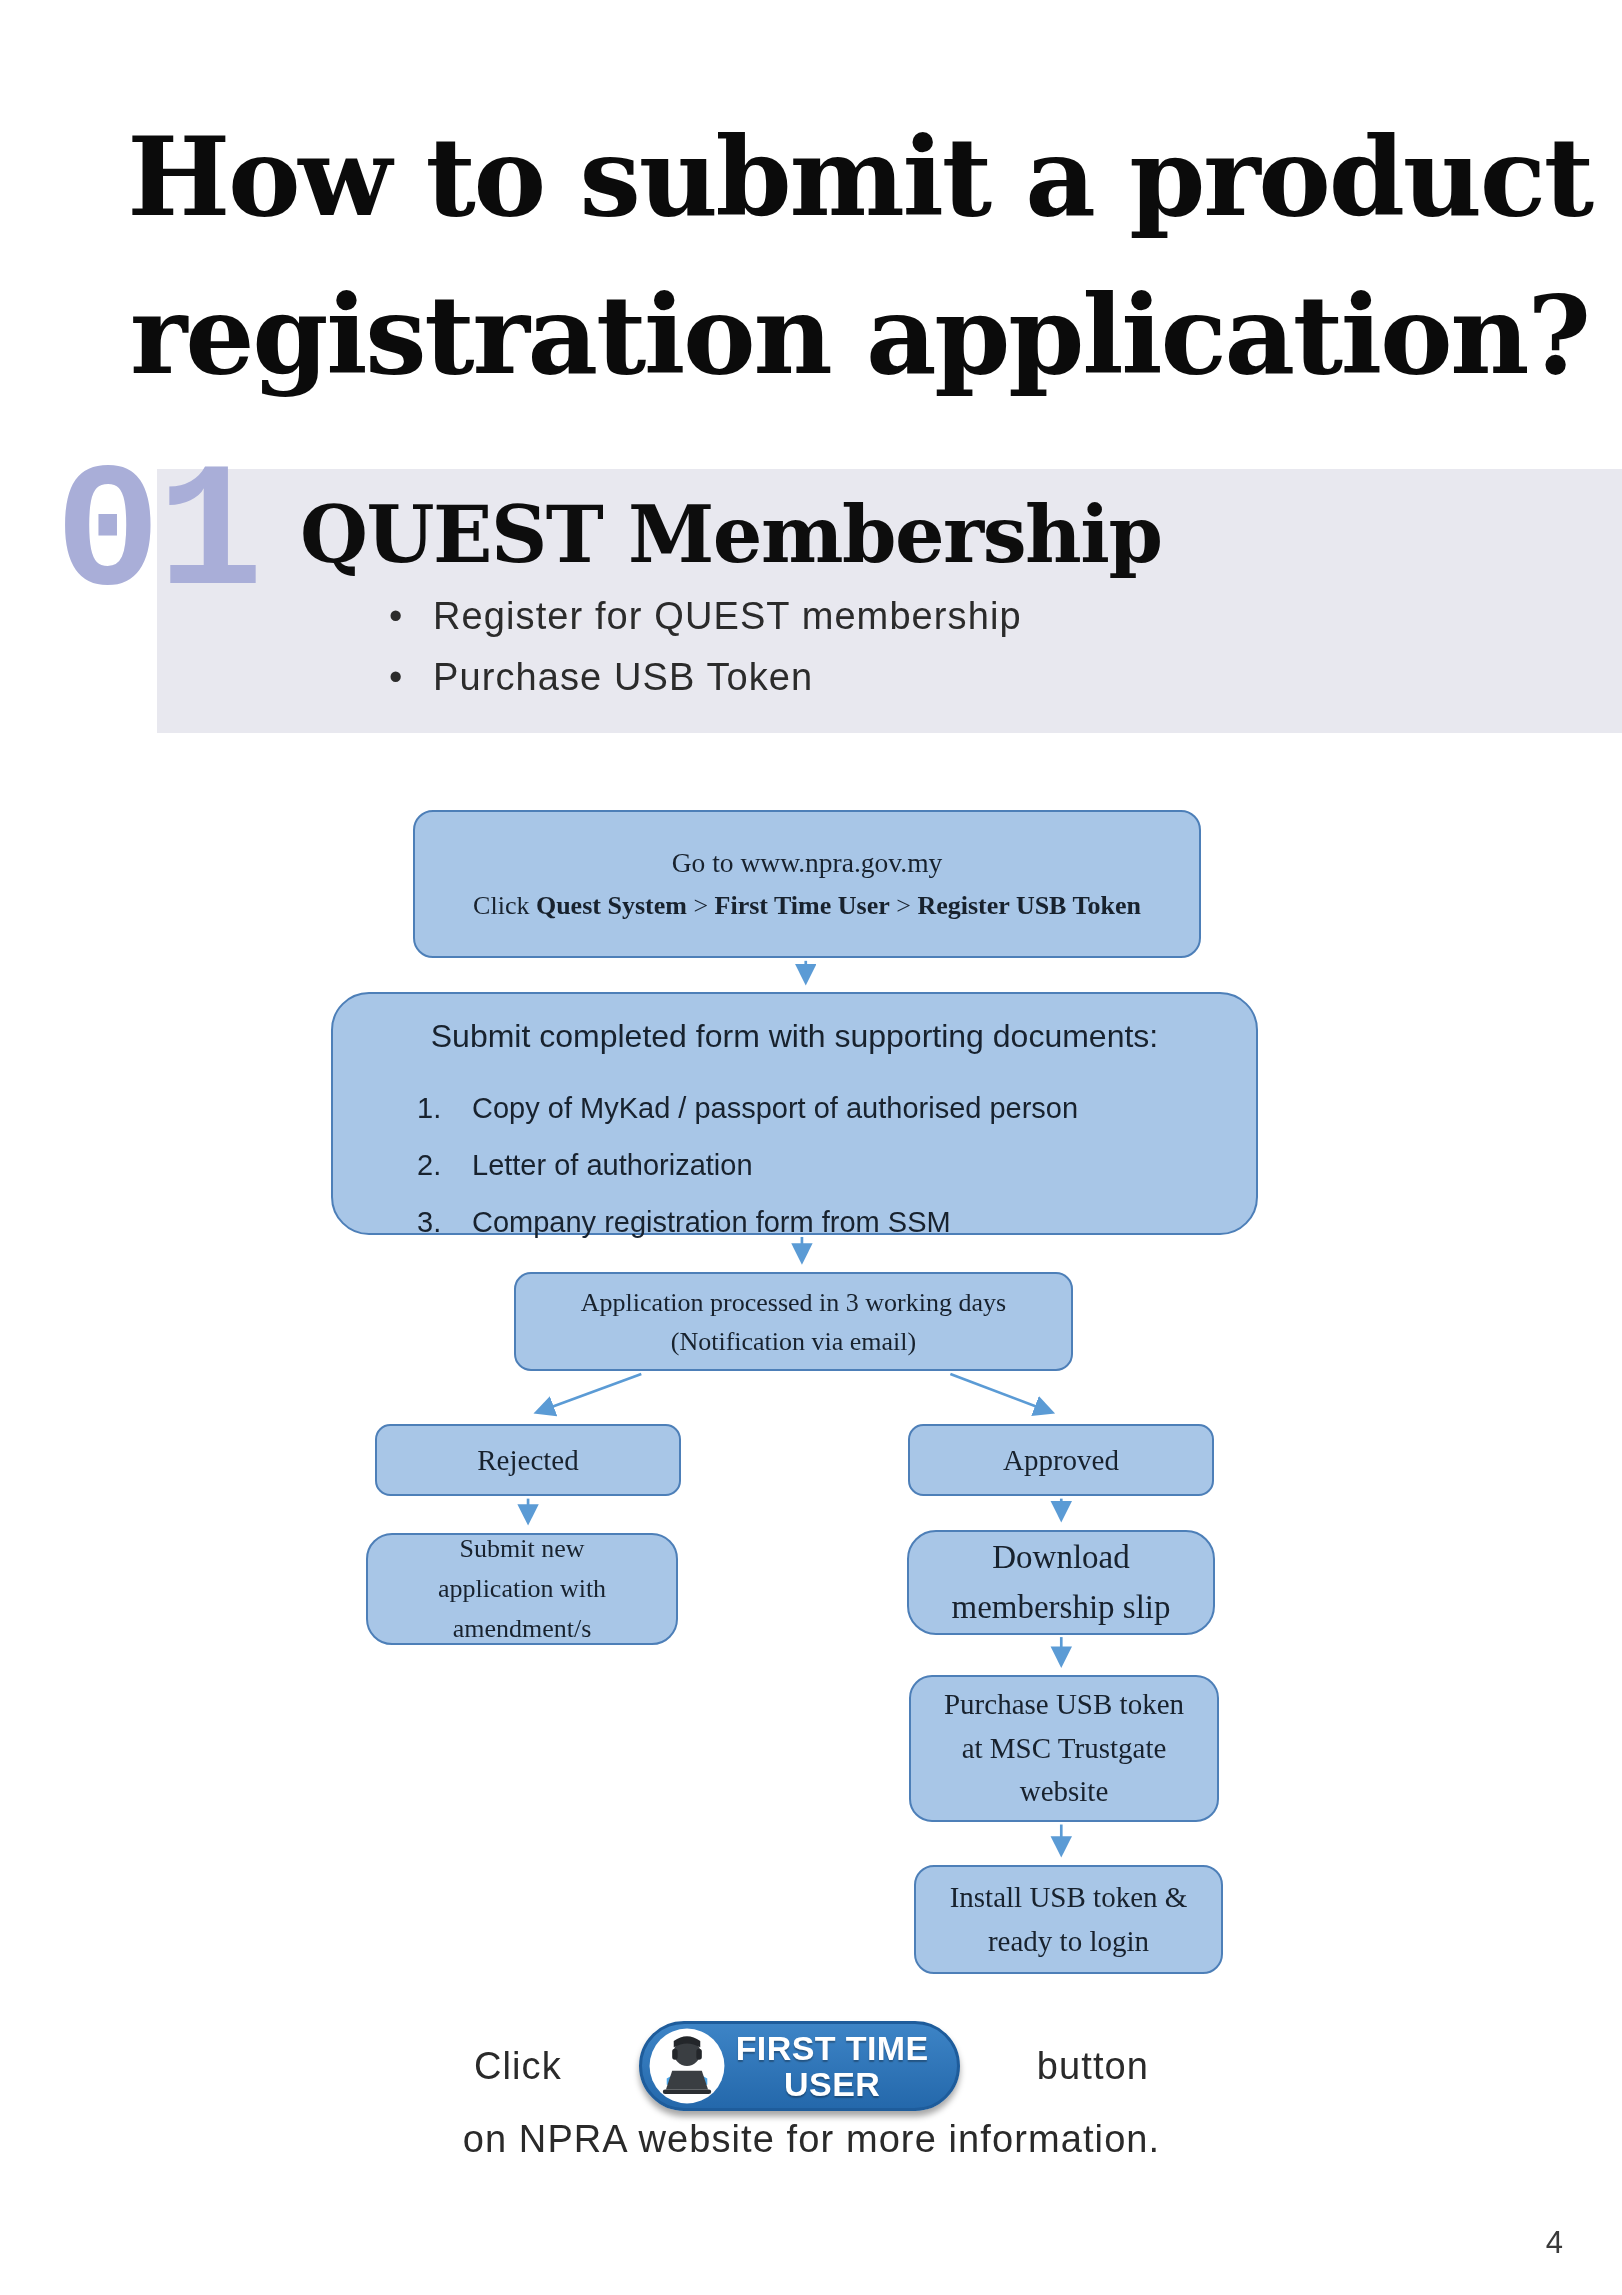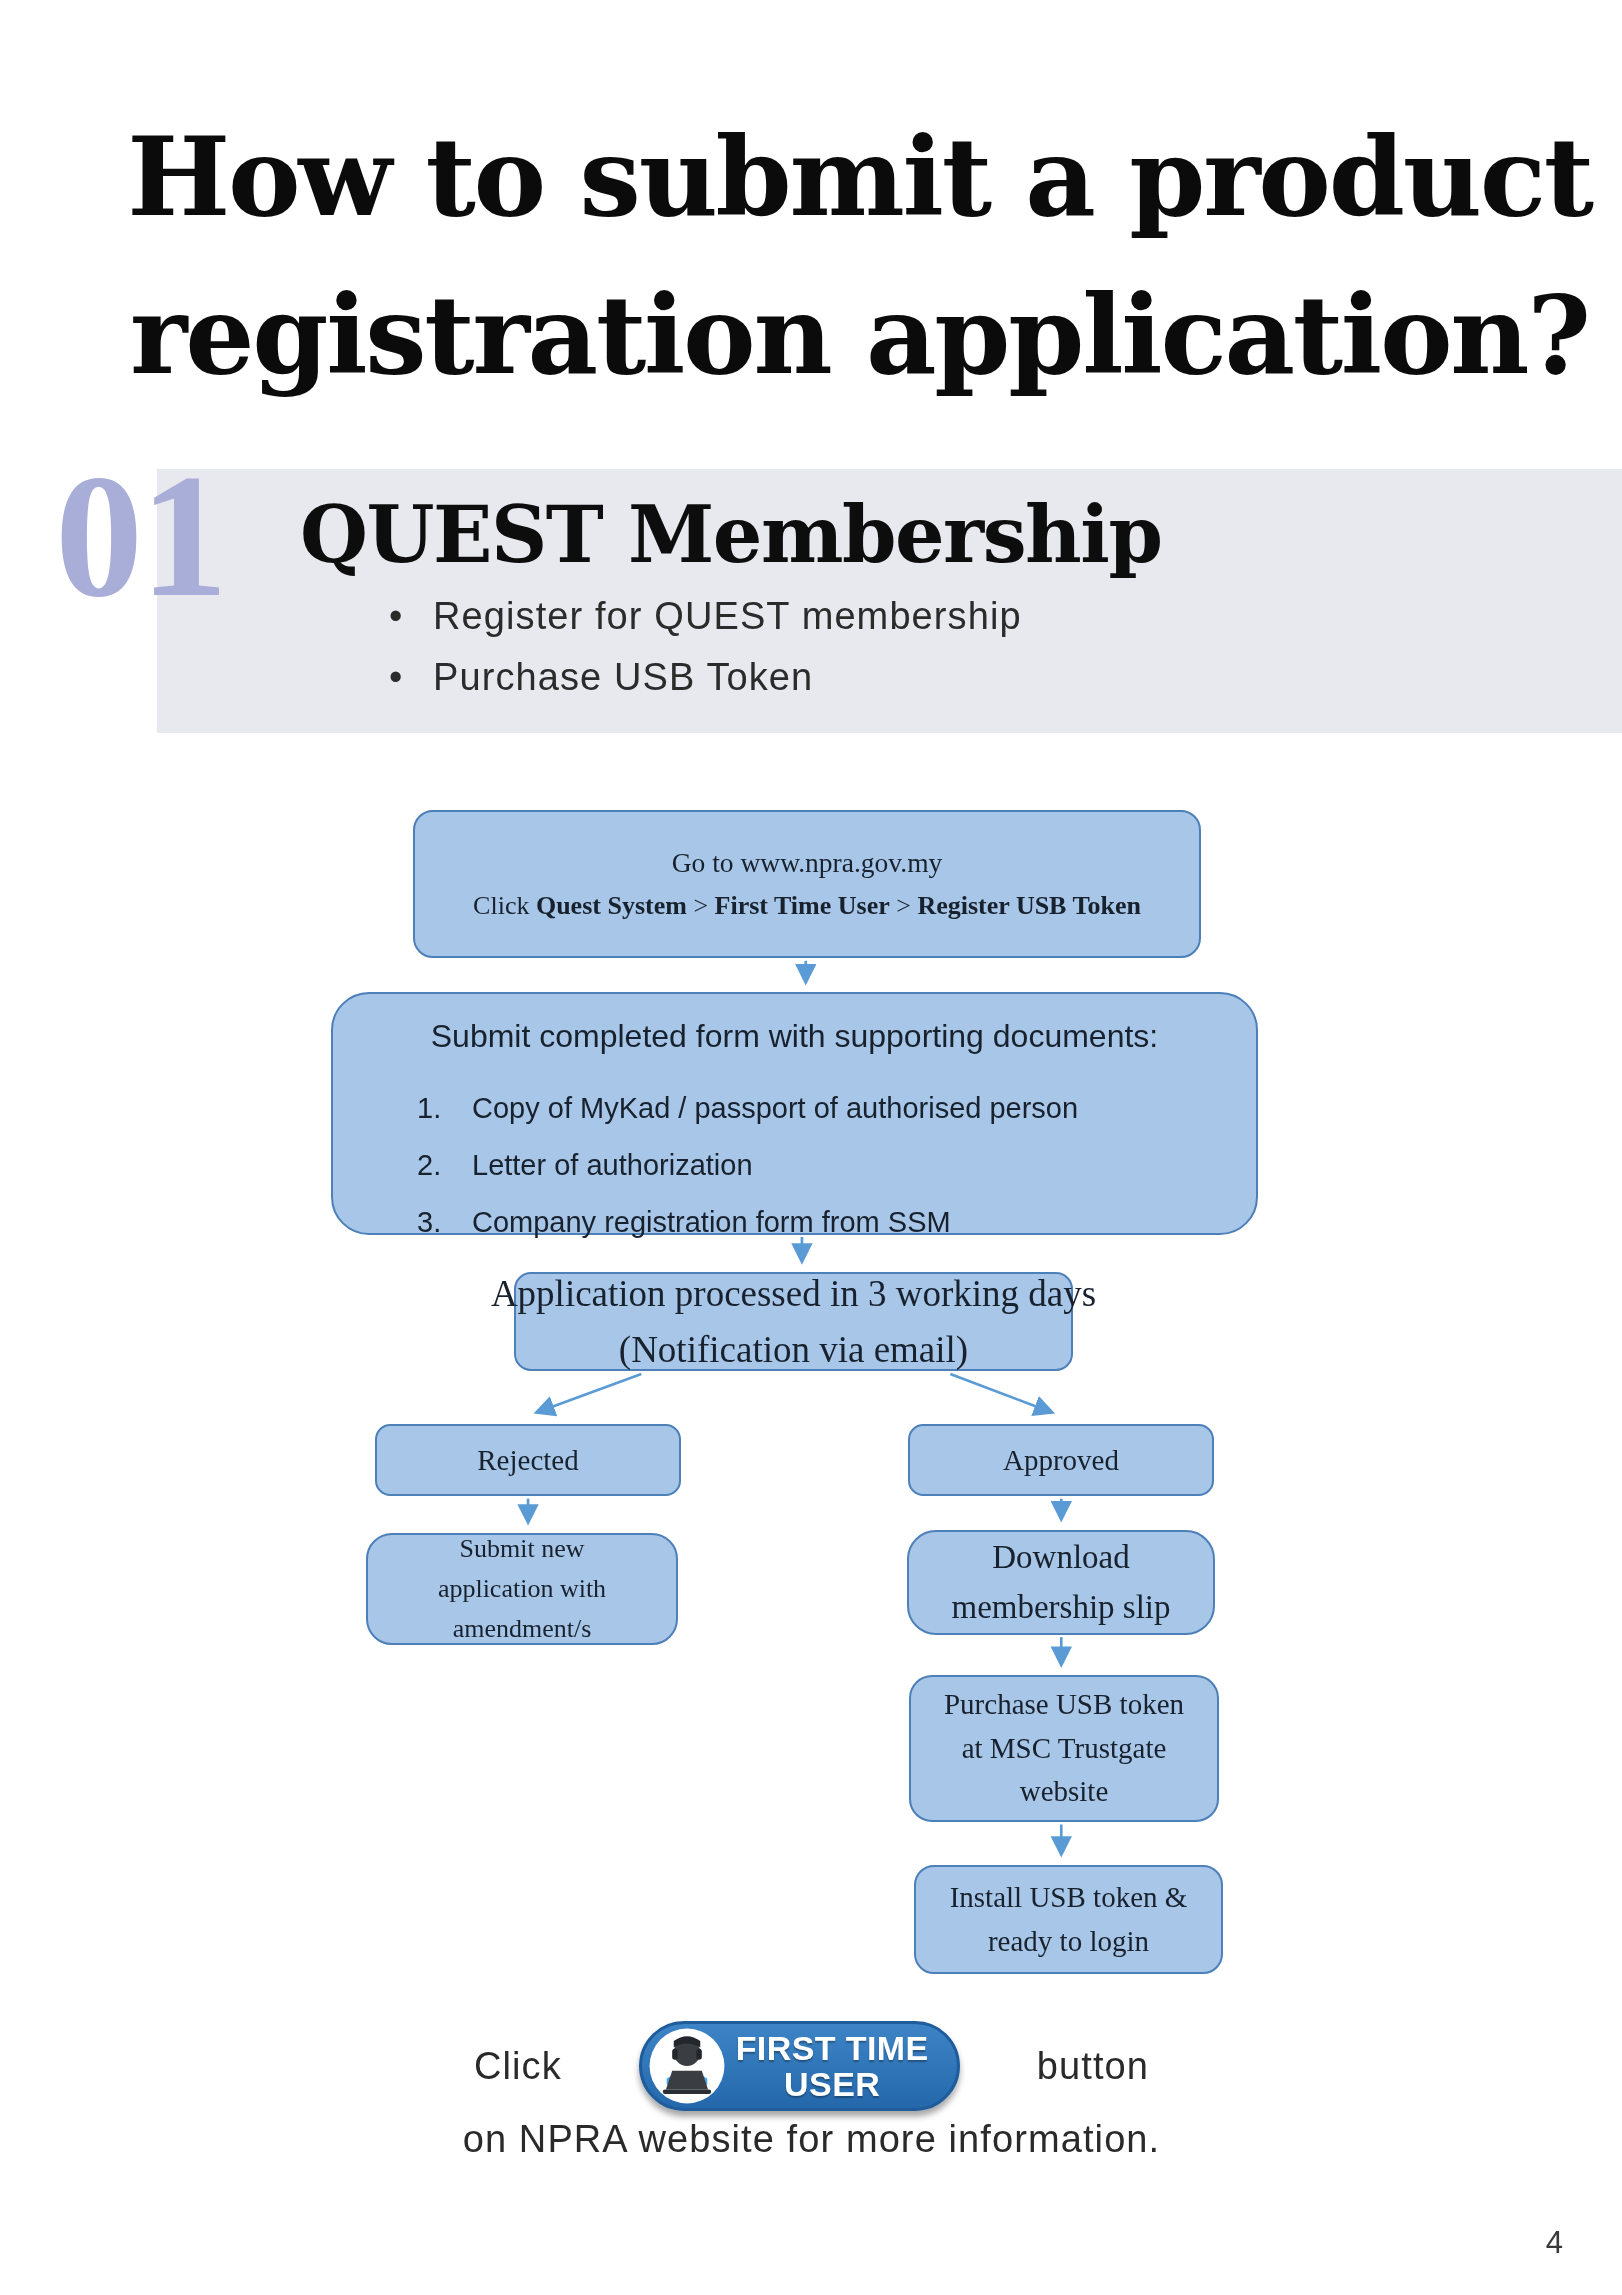--- a/index.html
+++ b/index.html
@@ -10,21 +10,21 @@
   
   .title{
     position:absolute;top:98px;left:0;width:100%;text-align:center;
     font-family:"DejaVu Serif","Liberation Serif",serif;font-weight:700;
     font-size:109px;line-height:1.45;color:#0b0b0b;letter-spacing:-2.3px;margin-left:48px;
   }
   
   .step-bg{position:absolute;left:157px;top:469px;width:1466px;height:264px;background:#e8e8ef;}
   .step-number{
     position:absolute;left:55px;top:448px;
-    font-family:Liberation Serif, serif;font-weight:700;
+    font-family:Liberation Mono, monospace;font-weight:700;
     font-size:176px;line-height:1;color:#a9aed8;letter-spacing:-3.1px;
   }
   .step-title{
     position:absolute;left:300px;top:496px;
     font-family:"DejaVu Serif","Liberation Serif",serif;font-weight:700;
     font-size:78px;line-height:1;color:#0d0d0d;letter-spacing:-1.5px;
   }
   .step-bullets{position:absolute;left:389px;top:586px;margin:0;padding:0;list-style:none;}
   .step-bullets li{
     position:relative;padding-left:44px;font-size:38px;line-height:61px;
@@ -41,21 +41,21 @@
   }
   .fc-line{white-space:nowrap;font-family:Liberation Serif, serif;}
   .fc-line b{font-weight:700;}
   #fc-step1{left:413px;top:810px;width:788px;height:148px;border-radius:20px;font-size:27.5px;line-height:1.6;}
   #fc-step1 .fc-line2{font-size:26px;}
   #fc-step2{left:331px;top:992px;width:927px;height:243px;border-radius:38px;justify-content:flex-start;padding-top:21.4px;}
   #fc-step2 .fc-heading{font-size:32px;line-height:43px;white-space:nowrap;text-align:right;}
   .fc-list{margin-top:21.4px;width:100%;padding-left:84px;box-sizing:border-box;text-align:left;}
   .fc-list .fc-item{display:flex;gap:23px;font-size:29px;line-height:57px;white-space:nowrap;}
   .fc-list .fc-item .num{min-width:32px;}
-  #fc-step3{left:514px;top:1272px;width:559px;height:99px;border-radius:17px;font-size:37px;line-height:1.5;text-align:center;}
+  #fc-step3{left:514px;top:1272px;width:559px;height:99px;border-radius:17px;font-size:26px;line-height:1.5;text-align:center;}
   #fc-rejected{left:375px;top:1424px;width:306px;height:72px;border-radius:15.3px;font-size:29px;}
   #fc-approved{left:908px;top:1424px;width:306px;height:72px;border-radius:15.3px;font-size:29px;}
   #fc-submit-new{left:366px;top:1533px;width:312px;height:112px;border-radius:26px;font-size:26px;line-height:1.55;}
   #fc-download{left:907px;top:1530px;width:308px;height:105px;border-radius:29px;font-size:33px;line-height:1.5;}
   #fc-purchase{left:909px;top:1675px;width:310px;height:147px;border-radius:23px;font-size:29px;line-height:1.5;}
   #fc-install{left:914px;top:1865px;width:309px;height:109px;border-radius:20px;font-size:29px;line-height:1.5;}
   .fc-arrows{position:absolute;left:0;top:0;width:1623px;height:2295px;pointer-events:none;}
   
   .cta-row{
     position:absolute;left:0;top:2020px;width:100%;height:92px;

